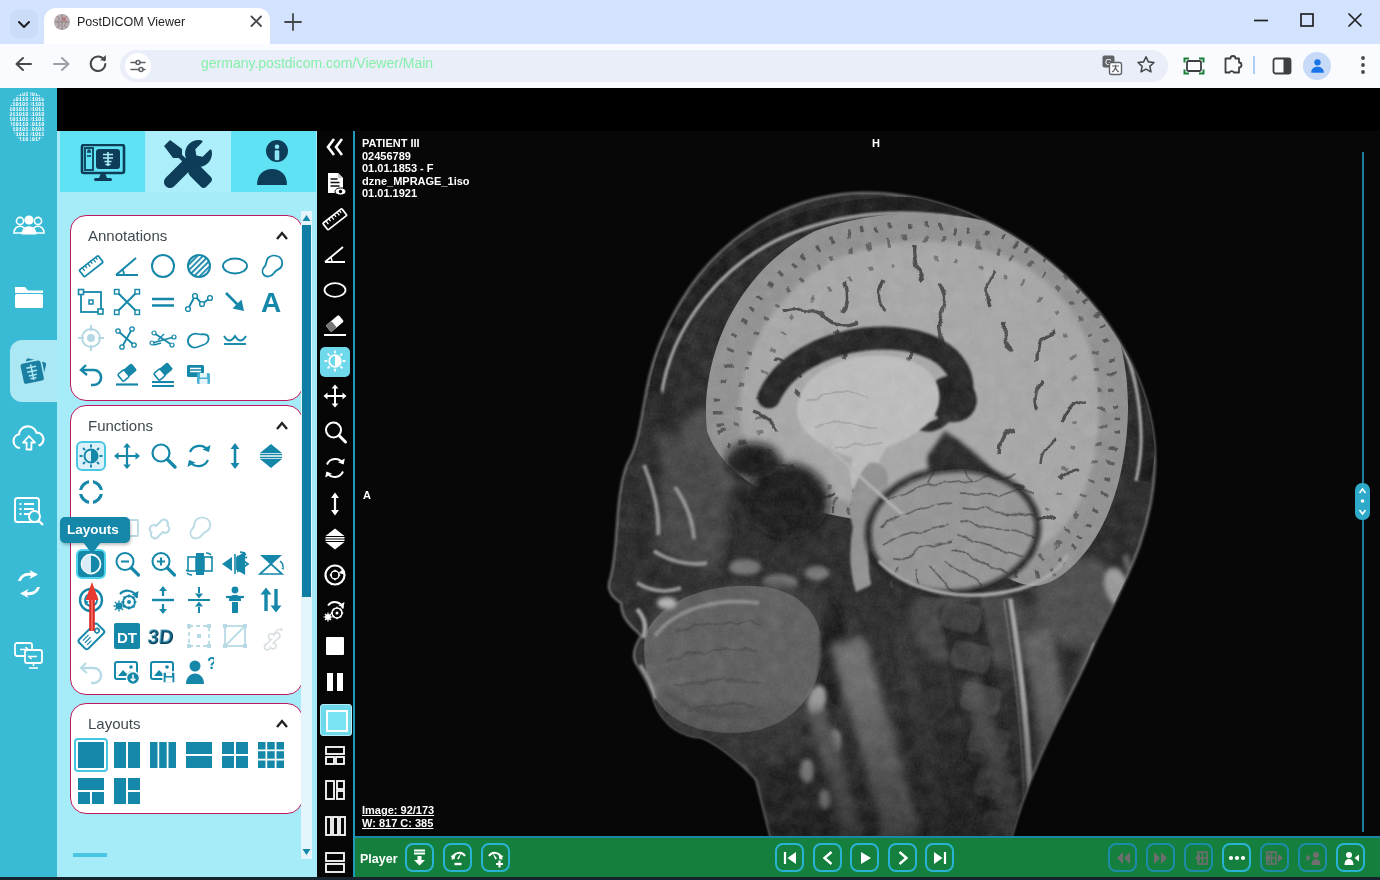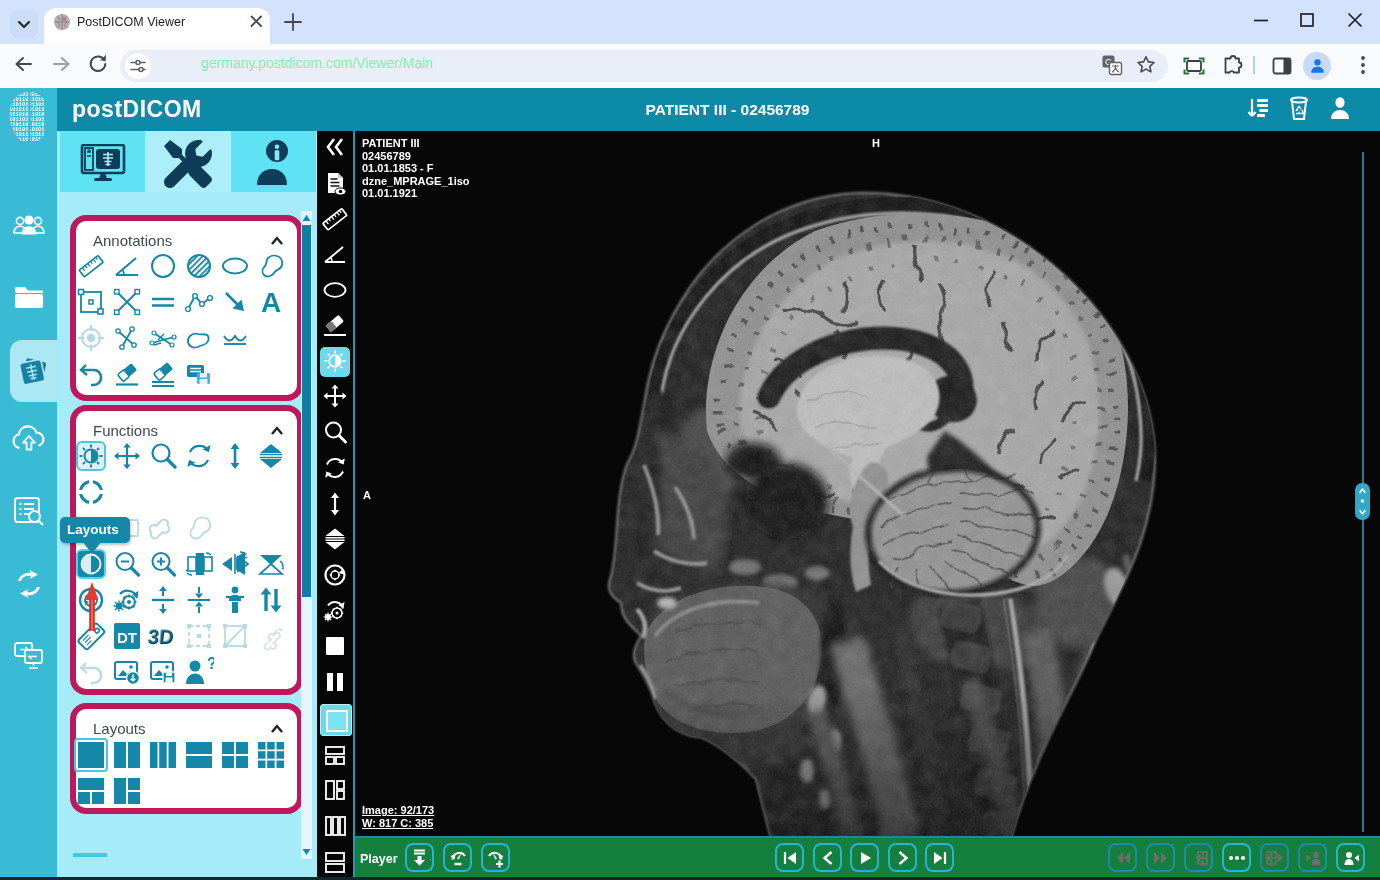--- a/index.html
+++ b/index.html
@@ -19,21 +19,21 @@
 
 #appheader { left:57px; top:88px; width:1323px; height:43px; background:#0c8aa8; }
 #sidebar { left:0; top:88px; width:57px; height:792px; background:#3abbd5; }
 #panelcol { left:57px; top:131px; width:260px; height:749px; background:#a5ecf8; }
 #vtoolbar { left:317px; top:131px; width:38px; height:749px; background:#050505; border-right:2px solid #1e9ab8; }
 #viewer { left:355px; top:131px; width:1222px; height:707px; background:#000; }
 #player { left:355px; top:838px; width:1025px; height:42px; background:#15803d; }
 #botline { left:0; top:877px; width:1380px; height:3px; background:#16242e; }
 
 
-.card { position:absolute; left:13px; width:233px; background:#fff; border:6px solid #be185d; border-radius:16px; }
+.card { position:absolute; left:13px; width:233px; background:#fff; border:1px solid #be185d; border-radius:16px; }
 .cardtitle { position:absolute; left:17px; top:11px; font-size:15px; color:#3f4a52; }
 .chev { position:absolute; right:14px; top:14px; width:12px; height:12px; }
 
 
 .ptab { position:absolute; top:0; width:85px; height:61px; background:#5fe2f4; }
 .ptab.active { background:#aceefa; }
 
 
 .pbtn { position:absolute; top:5px; width:29px; height:29px; border:2px solid #1e8ca8; border-radius:8px;
   display:flex; align-items:center; justify-content:center; }
@@ -125,42 +125,20 @@
       <circle cx="12" cy="8" r="4" fill="#1a73e8"></circle>
       <path d="M4 21 c0 -5 4 -7.5 8 -7.5 s8 2.5 8 7.5 z" fill="#1a73e8"></path>
     </svg>
   <svg class="abs" style="left:1352px; top:54px;" width="22" height="22" viewBox="0 0 22 22">
       <g fill="#46484c">
         <circle cx="11" cy="4" r="1.9"></circle>
         <circle cx="11" cy="11" r="1.9"></circle>
         <circle cx="11" cy="18" r="1.9"></circle>
       </g>
     </svg>
-  <div class="abs" id="appheader">
-    <div class="abs" style="left:15px; top:8px; font-size:23px; font-weight:bold; color:#fff; letter-spacing:0.5px;">postDICOM</div>
-    <div class="abs" style="left:9px; top:13px; width:1323px; text-align:center; font-size:15.5px; font-weight:bold; color:#fff;">PATIENT III - 02456789</div>
-
-    <svg class="abs" style="left:1189px; top:8px;" width="26" height="26" viewBox="0 0 26 26">
-      <path d="M6 3 v17 M6 20 l-3.5 -4 M6 20 l3.5 -4" stroke="#fff" stroke-width="2.2" fill="none"></path>
-      <path d="M11 4.5 h11 M11 9.5 h11 M13.5 14.5 h8.5 M11 19.5 h8" stroke="#fff" stroke-width="3.2"></path>
-    </svg>
-
-    <svg class="abs" style="left:1229px; top:7px;" width="26" height="26" viewBox="0 0 26 26">
-      <path d="M6 6 l2 18 h10 l2 -18" fill="none" stroke="#fff" stroke-width="2"></path>
-      <ellipse cx="13" cy="5" rx="8" ry="2.4" fill="none" stroke="#fff" stroke-width="2"></ellipse>
-      <g stroke="#fff" stroke-width="1.4" fill="none">
-          <path d="M13 11 l-2.5 4.2 h1.6 M13 11 l2 3.4 M10 18.5 h4 l-1 -1.7 M16.2 14.8 l1 3.7 -2 0"></path>
-        </g>
-    </svg>
-
-    <svg class="abs" style="left:1270px; top:7px;" width="26" height="26" viewBox="0 0 26 26">
-      <ellipse cx="13" cy="7.5" rx="4.6" ry="5.3" fill="#fff"></ellipse>
-      <path d="M4 24 c0 -6 4.5 -9 9 -9 s9 3 9 9 z" fill="#fff"></path>
-    </svg>
-  </div>
   <div class="abs" id="sidebar">
 
     <svg class="abs" style="left:7px; top:2px;" width="44" height="56" viewBox="0 0 44 56">
       <defs>
           <clipPath id="brainclip">
             <path d="M21 2 C12 2 4 9 3 19 C2 28 4 38 8 44 C12 50 17 54 21 54 C22 54 22 2 21 2 Z M23 2 C24 2 24 54 23 54 C28 54 34 50 38 44 C42 37 43 27 41 18 C39 8 31 2 23 2 Z"></path>
           </clipPath>
         </defs>
       <g clip-path="url(#brainclip)" fill="#fff" font-family="Liberation Mono" font-size="5.4" font-weight="bold">
         <text x="2" y="6">10110100110</text>

